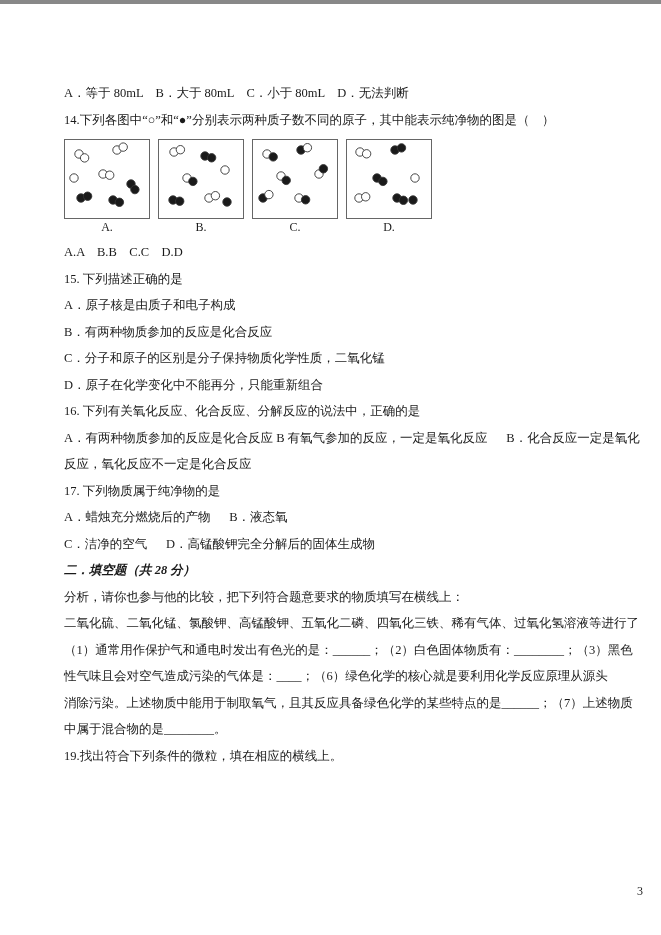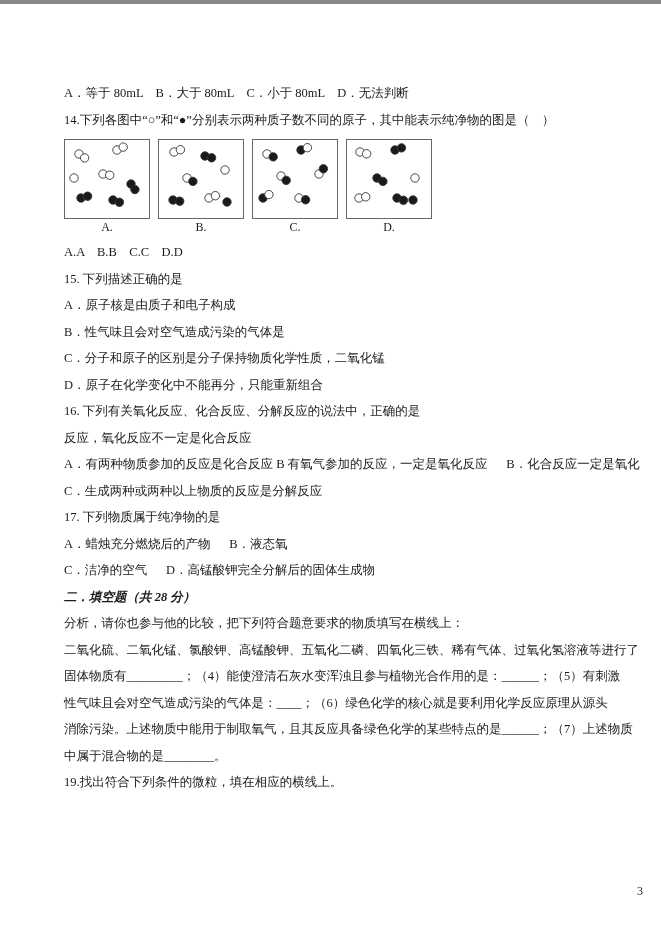--- a/index.html
+++ b/index.html
@@ -110,38 +110,37 @@
             <circle cx="66.0" cy="60.0" r="4.2" fill="#1a1a1a" stroke="#333" stroke-width="0.9"></circle>
           </svg>
           <div class="diagram-label">D.</div>
         </div>
       </div>
 
     <div class="line">A.A    B.B    C.C    D.D</div>
 
     <div class="line">15. 下列描述正确的是</div>
     <div class="line">A．原子核是由质子和电子构成</div>
-    <div class="line">B．性气味且会对空气造成污染的气体是</div>
+    <div class="line">B．有两种物质参加的反应是化合反应</div>
     <div class="line">C．分子和原子的区别是分子保持物质化学性质，二氧化锰</div>
     <div class="line">D．原子在化学变化中不能再分，只能重新组合</div>
 
     <div class="line">16. 下列有关氧化反应、化合反应、分解反应的说法中，正确的是</div>
+    <div class="line">A．有两种物质参加的反应是化合反应 B 有氧气参加的反应，一定是氧化反应      B．化合反应一定是氧化</div>
     <div class="line">反应，氧化反应不一定是化合反应</div>
-    <div class="line">A．有两种物质参加的反应是化合反应 B 有氧气参加的反应，一定是氧化反应      B．化合反应一定是氧化</div>
-    <div class="line">C．生成两种或两种以上物质的反应是分解反应</div>
 
     <div class="line">17. 下列物质属于纯净物的是</div>
     <div class="line">A．蜡烛充分燃烧后的产物      B．液态氧</div>
     <div class="line">C．洁净的空气      D．高锰酸钾完全分解后的固体生成物</div>
 
     <div class="line bold">二．填空题（共 28 分）</div>
 
     <div class="line">分析，请你也参与他的比较，把下列符合题意要求的物质填写在横线上：</div>
     <div class="line">二氧化硫、二氧化锰、氯酸钾、高锰酸钾、五氧化二磷、四氧化三铁、稀有气体、过氧化氢溶液等进行了</div>
-    <div class="line">固体物质有_________；（4）能使澄清石灰水变浑浊且参与植物光合作用的是：______；（5）有刺激</div>
+    <div class="line">（1）通常用作保护气和通电时发出有色光的是：______；（2）白色固体物质有：________；（3）黑色</div>
     <div class="line">性气味且会对空气造成污染的气体是：____；（6）绿色化学的核心就是要利用化学反应原理从源头</div>
     <div class="line">消除污染。上述物质中能用于制取氧气，且其反应具备绿色化学的某些特点的是______；（7）上述物质</div>
     <div class="line">中属于混合物的是________。</div>
 
     <div class="line">19.找出符合下列条件的微粒，填在相应的横线上。</div>
 
   </div>
 
   <div class="page-number">3</div>
 </div>

